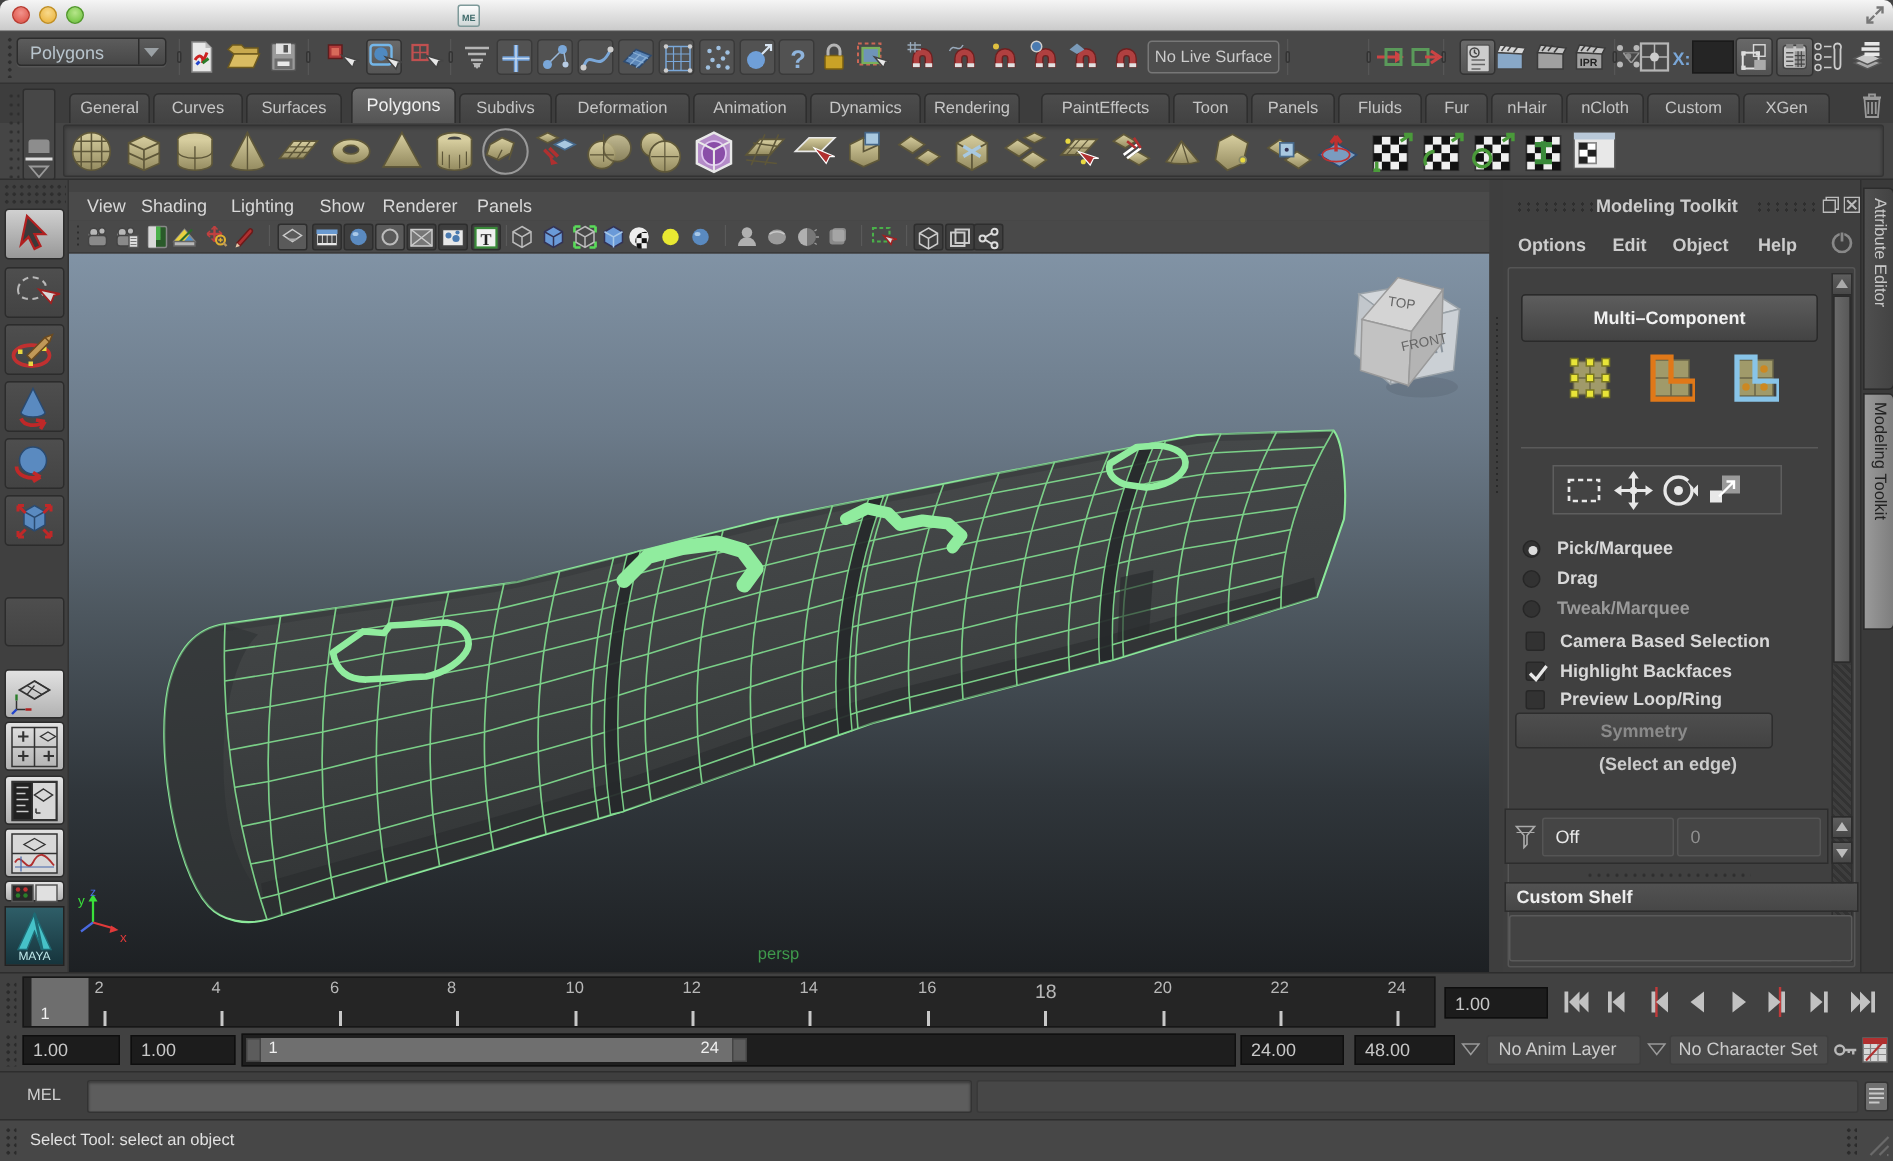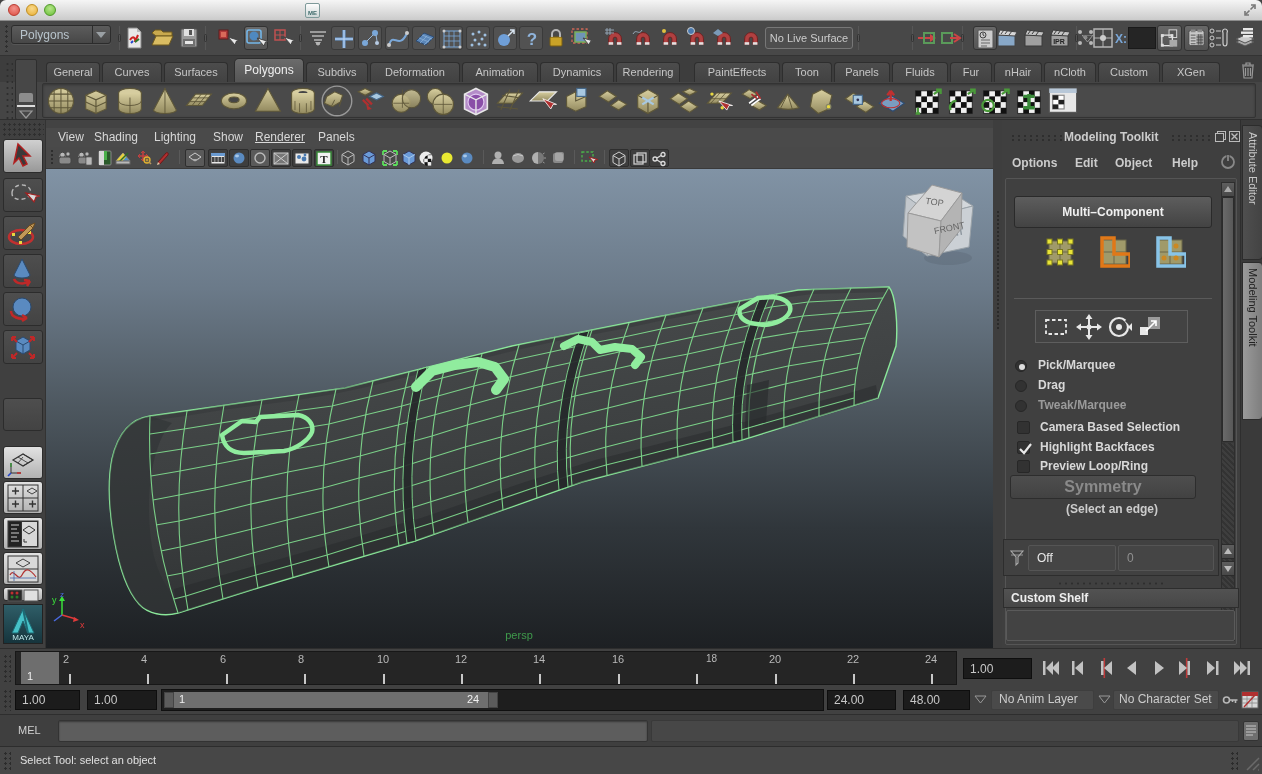--- a/index.html
+++ b/index.html
@@ -654,21 +654,21 @@
         <text x="19" y="35" font-size="8" fill="#bfe8ea" text-anchor="middle" font-family="Liberation Sans">MAYA</text>
       </svg>
     </div>
   </div>
 <div class="abs" style="left:46px;top:120px;width:947px;height:8px;background:#434343;"></div>
 <div class="abs" style="left:46px;top:128px;width:947px;height:19px;background:#4a4a4a;">
     <span class="abs" style="left:12px;top:2px;font-size:12px;color:#d8d8d8;">View</span>
     <span class="abs" style="left:48px;top:2px;font-size:12px;color:#d8d8d8;">Shading</span>
     <span class="abs" style="left:108px;top:2px;font-size:12px;color:#d8d8d8;">Lighting</span>
     <span class="abs" style="left:167px;top:2px;font-size:12px;color:#d8d8d8;">Show</span>
-    <span class="abs" style="left:209px;top:2px;font-size:12px;color:#d8d8d8;text-decoration:underline;">Renderer</span>
+    <span class="abs" style="left:209px;top:2px;font-size:12px;color:#d8d8d8;">Renderer</span>
     <span class="abs" style="left:272px;top:2px;font-size:12px;color:#d8d8d8;">Panels</span>
   </div>
 <div class="abs" style="left:46px;top:147px;width:947px;height:22px;background:#494949;border-bottom:1px solid #3a3a3a;">
     <div class="abs" style="left:4px;top:2px;width:4px;height:16px;background-image:radial-gradient(circle,#2e2e2e 0.8px,transparent 1px);background-size:4px 4px;"></div>
     <div class="abs" style="left:10px;top:2px;width:20px;height:18px;">
       <svg width="18" height="18" viewBox="0 0 18 18">
         <path d="M3,8 a3.5,3.5 0 1 1 7,0 z" fill="#9a9a9a"></path>
         <circle cx="6.5" cy="6" r="2.8" fill="#b8b8b8" stroke="#444"></circle>
         <circle cx="12" cy="5" r="2.2" fill="#b8b8b8" stroke="#444"></circle>
         <rect x="3" y="8" width="12" height="7" rx="2" fill="#8a8a8a" stroke="#444"></rect>
@@ -1061,21 +1061,21 @@
     <div class="abs" style="left:15px;top:301px;width:13px;height:13px;background:#323232;border:1px solid #272727;border-radius:2px;"></div>
     <span class="abs" style="left:38px;top:300px;font-size:12px;font-weight:bold;color:#d8d8d8;">Camera Based Selection</span>
     <div class="abs" style="left:15px;top:321px;width:13px;height:13px;background:#323232;border:1px solid #272727;border-radius:2px;">
       <svg width="14" height="14">
         <path d="M2,7 l4,4 l7,-9" stroke="#e8e8e8" stroke-width="2.2" fill="none"></path>
       </svg>
     </div>
     <span class="abs" style="left:38px;top:320px;font-size:12px;font-weight:bold;color:#d8d8d8;">Highlight Backfaces</span>
     <div class="abs" style="left:15px;top:340px;width:13px;height:13px;background:#323232;border:1px solid #272727;border-radius:2px;"></div>
     <span class="abs" style="left:38px;top:339px;font-size:12px;font-weight:bold;color:#d8d8d8;">Preview Loop/Ring</span>
-    <div class="abs" style="left:8px;top:355px;width:186px;height:24px;background:linear-gradient(#4e4e4e,#424242);border:1px solid #2d2d2d;border-radius:3px;color:#8a8a8a;font-size:16px;font-weight:bold;text-align:center;line-height:22px;">Symmetry</div>
+    <div class="abs" style="left:8px;top:355px;width:172px;height:24px;background:linear-gradient(#4e4e4e,#424242);border:1px solid #2d2d2d;border-radius:3px;color:#8a8a8a;font-size:12px;font-weight:bold;text-align:center;line-height:22px;">Symmetry</div>
     <div class="abs" style="left:0;top:382px;width:220px;text-align:center;font-size:12px;font-weight:bold;color:#ccc;">(Select an edge)</div>
     <div class="abs" style="left:1px;top:419px;width:216px;height:37px;background:#414141;border:1px solid #2d2d2d;">
       <svg class="abs" style="left:5px;top:9px" width="16" height="18">
         <path d="M2,2 h12 l-5,6 v6 l-2,2 v-8 z" fill="none" stroke="#aaa" stroke-width="1.1"></path>
         <path d="M2,6 h12" stroke="#aaa" stroke-width="0.8"></path>
       </svg>
       <div class="abs" style="left:24px;top:5px;width:88px;height:26px;background:#454545;border:1px solid #555;border-radius:2px;color:#e8e8e8;font-size:12px;line-height:24px;"><span style="margin-left:8px;">Off</span></div>
       <div class="abs" style="left:114px;top:5px;width:96px;height:26px;background:#454545;border:1px solid #555;border-radius:2px;color:#909090;font-size:12px;line-height:24px;"><span style="margin-left:8px;">0</span></div>
     </div>
     <div class="abs" style="left:219px;top:424px;width:14px;height:15px;background:linear-gradient(#5e5e5e,#484848);border:1px solid #2b2b2b;">
@@ -1113,21 +1113,21 @@
       <span class="abs" style="left:282px;top:1px;font-size:11px;color:#b8b8b8;">8</span>
       <div class="abs" style="left:288px;top:22px;width:2px;height:10px;background:#c8c8c8;"></div>
       <span class="abs" style="left:361px;top:1px;font-size:11px;color:#b8b8b8;">10</span>
       <div class="abs" style="left:367px;top:22px;width:2px;height:10px;background:#c8c8c8;"></div>
       <span class="abs" style="left:439px;top:1px;font-size:11px;color:#b8b8b8;">12</span>
       <div class="abs" style="left:445px;top:22px;width:2px;height:10px;background:#c8c8c8;"></div>
       <span class="abs" style="left:517px;top:1px;font-size:11px;color:#b8b8b8;">14</span>
       <div class="abs" style="left:523px;top:22px;width:2px;height:10px;background:#c8c8c8;"></div>
       <span class="abs" style="left:596px;top:1px;font-size:11px;color:#b8b8b8;">16</span>
       <div class="abs" style="left:602px;top:22px;width:2px;height:10px;background:#c8c8c8;"></div>
-      <span class="abs" style="left:674px;top:1px;font-size:10px;color:#b8b8b8;margin-left:16px;">18</span>
+      <span class="abs" style="left:674px;top:1px;font-size:13px;color:#b8b8b8;">18</span>
       <div class="abs" style="left:680px;top:22px;width:2px;height:10px;background:#c8c8c8;"></div>
       <span class="abs" style="left:753px;top:1px;font-size:11px;color:#b8b8b8;">20</span>
       <div class="abs" style="left:759px;top:22px;width:2px;height:10px;background:#c8c8c8;"></div>
       <span class="abs" style="left:831px;top:1px;font-size:11px;color:#b8b8b8;">22</span>
       <div class="abs" style="left:837px;top:22px;width:2px;height:10px;background:#c8c8c8;"></div>
       <span class="abs" style="left:909px;top:1px;font-size:11px;color:#b8b8b8;">24</span>
       <div class="abs" style="left:915px;top:22px;width:2px;height:10px;background:#c8c8c8;"></div>
     </div>
     <div class="abs" style="left:963px;top:9px;width:69px;height:21px;background:#1c1c1c;border:1px solid #0e0e0e;color:#c8c8c8;font-size:12px;line-height:20px;"><span style="margin-left:6px;">1.00</span></div>
     <div class="abs" style="left:1040px;top:9px;width:22px;height:20px;">

